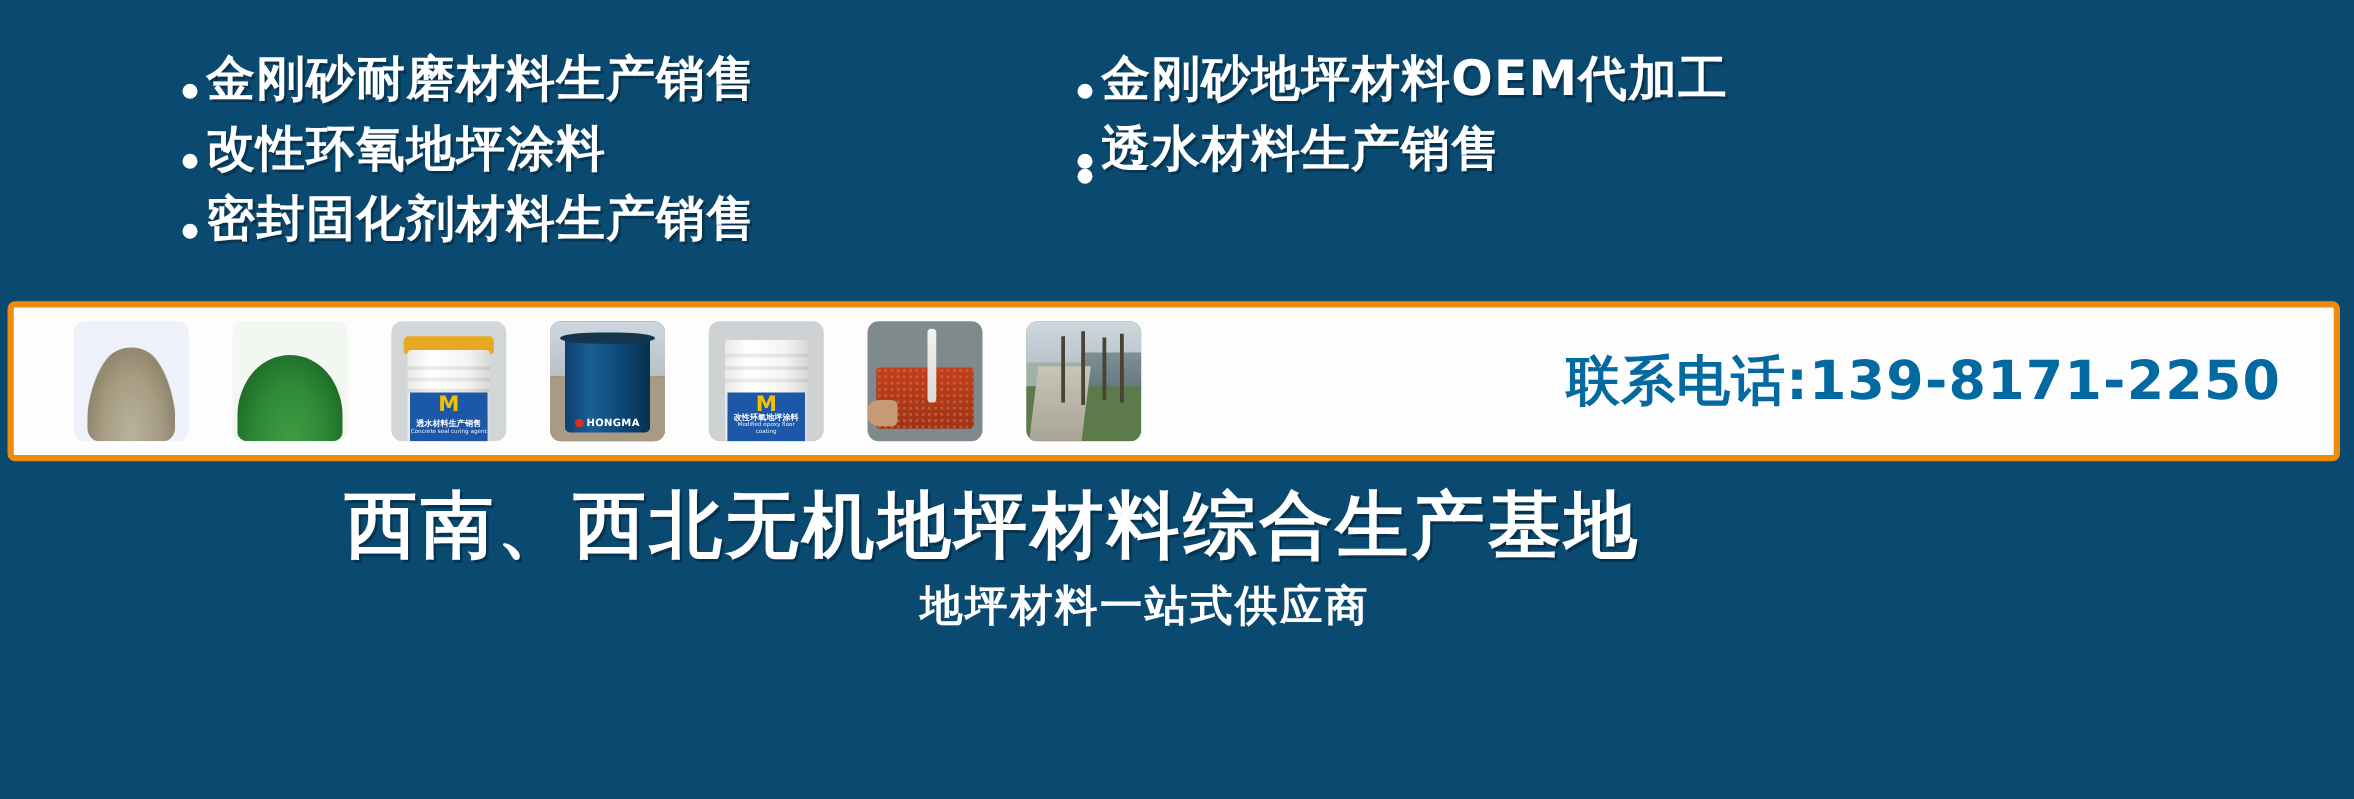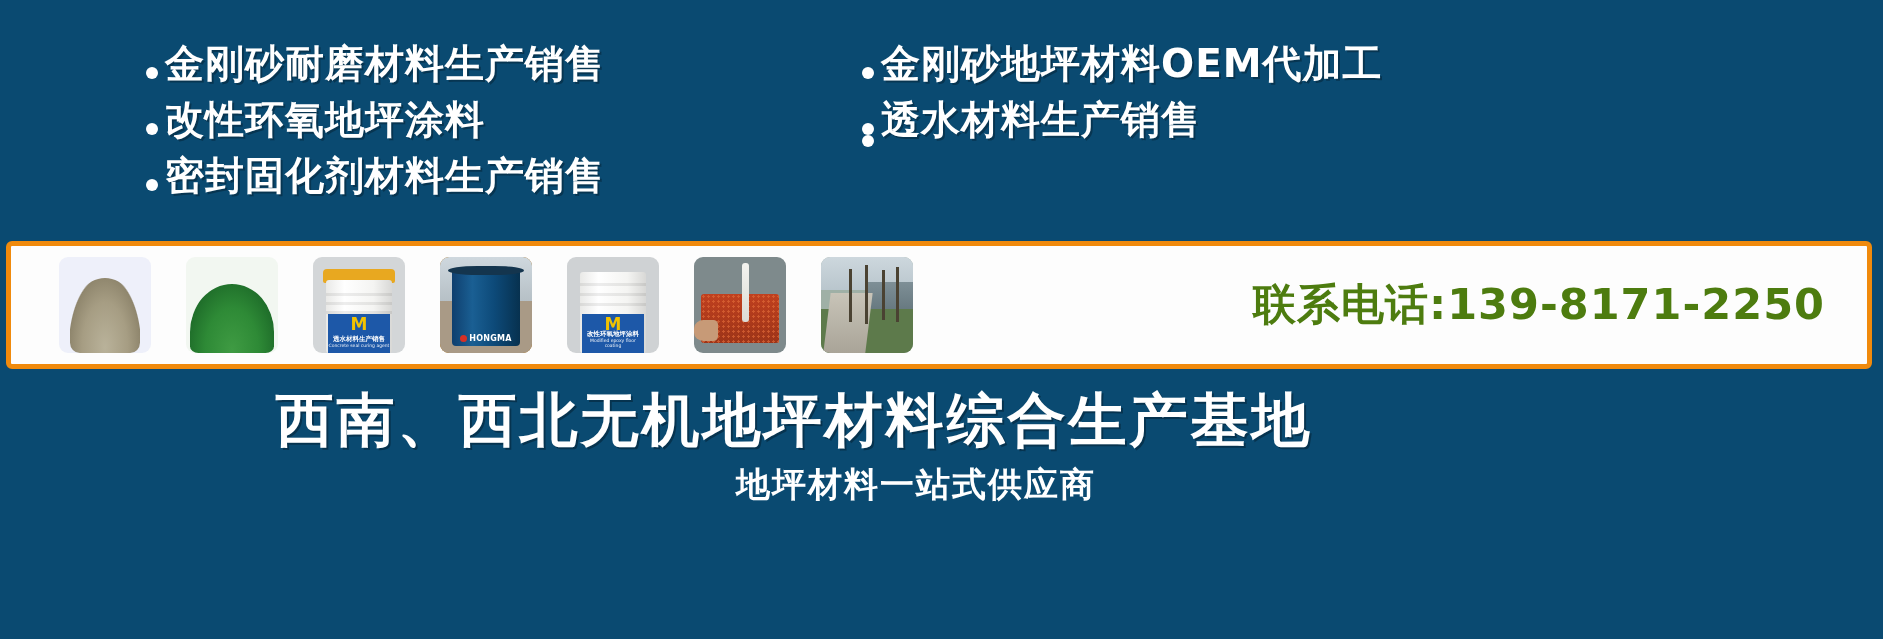--- a/index.html
+++ b/index.html
@@ -111,21 +111,21 @@
   
   .t7{background:#9fb0a6;}
   .t7 .sky{position:absolute;left:0;top:0;width:100%;height:34%;background:linear-gradient(#cdd7dd,#b9c6cd);}
   .t7 .water{position:absolute;right:0;top:26%;width:52%;height:40%;background:linear-gradient(#7e8f96,#5f7178);}
   .t7 .grass{position:absolute;left:0;bottom:0;width:100%;height:46%;background:#5d7a4b;}
   .t7 .path{position:absolute;left:6%;bottom:0;width:46%;height:62%;background:linear-gradient(#c8c4b8,#a9a498);transform:skewX(-7deg);}
   .t7 .tree{position:absolute;width:3px;background:#4a4232;}
 
   .phone{
     position:absolute;right:42px;top:50%;transform:translateY(-50%);
-    color:#4d7c0f;
+    color:#0369a1;
     font-size:43px;font-weight:bold;
     letter-spacing:1px;white-space:nowrap;
     font-family:"DejaVu Sans","Liberation Sans",sans-serif;
   }
 
   
   .headline{
     position:absolute;left:0;top:382px;width:1588px;
     text-align:center;
     color:#ffffff;

